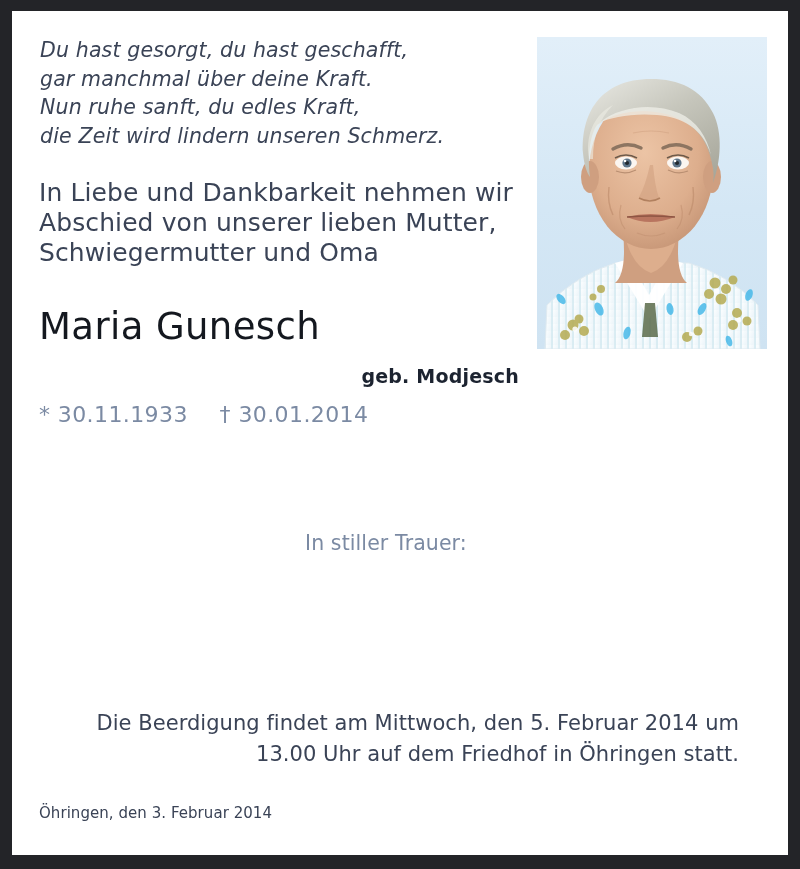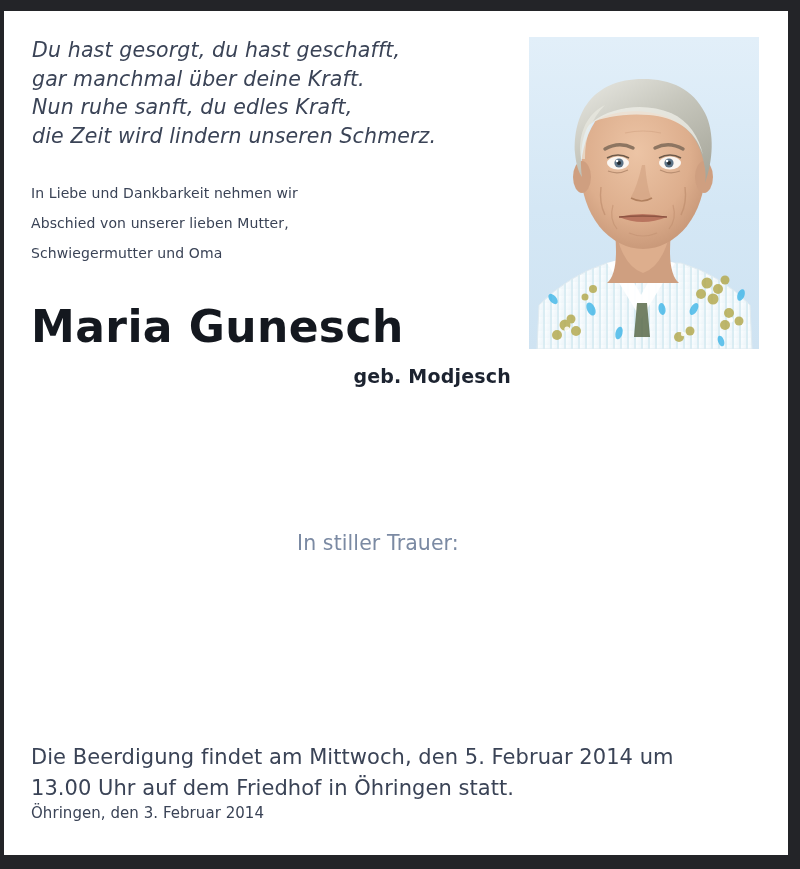--- a/index.html
+++ b/index.html
@@ -14,21 +14,21 @@
     font-family: "DejaVu Sans", sans-serif;
   }
 
   
   #notice {
     position: relative;
     width: 800px;
     height: 869px;
     box-sizing: border-box;
     background: #232428;
-    padding: 11px 12px 14px 4px;
+    padding: 11px 12px 14px 12px;
   }
   #sheet {
     position: relative;
     width: 100%;
     height: 100%;
     background: #ffffff;
     box-sizing: border-box;
     overflow: hidden;
   }
 
@@ -55,38 +55,38 @@
   }
 
   
   #dedication {
     position: absolute;
     left: 27px;
     top: 167px;
     width: 480px;
   }
   #dedication .line {
-    font-size: 14px;
+    font-size: 25px;
     line-height: 30px;
     letter-spacing: 0.1px;
     white-space: nowrap;
   }
 
   
   #name-block {
     position: absolute;
     left: 27px;
     top: 290px;
     width: 480px;
   }
   #deceased-name {
-    font-size: 44px;
+    font-size: 37px;
     line-height: 52px;
     letter-spacing: 0.4px;
-    font-weight: 700;
+    font-weight: 400;
     white-space: nowrap;
   }
   #maiden-name {
     font-size: 19px;
     line-height: 26px;
     font-weight: bold;
     letter-spacing: 0.2px;
     margin-top: 10px;
     white-space: nowrap;
   }
@@ -123,22 +123,23 @@
     line-height: 30px;
     font-weight: bold;
     letter-spacing: -0.1px;
     white-space: nowrap;
   }
 
   
   #funeral-info {
     position: absolute;
     left: 27px;
-    top: 731px;
+    top: 697px;
     width: 700px;
+    text-align: right;
   }
   #funeral-info .line {
     font-size: 21px;
     line-height: 31px;
     letter-spacing: 0.05px;
     white-space: nowrap;
   }
   #place-date {
     position: absolute;
     left: 27px;
@@ -306,20 +307,27 @@
 
     <div id="dedication">
       <div class="line ink">In Liebe und Dankbarkeit nehmen wir</div>
       <div class="line ink">Abschied von unserer lieben Mutter,</div>
       <div class="line ink">Schwiegermutter und Oma</div>
     </div>
 
     <div id="name-block">
       <div id="deceased-name" class="ink-name">Maria Gunesch</div>
       <div id="maiden-name" class="ink-dark">geb. Modjesch</div>
+      <div id="life-dates" class="ink-light">
+        <span>*</span>
+        <span>30.11.1933</span>
+        <span class="gap"></span>
+        <span>†</span>
+        <span>30.01.2014</span>
+      </div>
     </div>
 
     <div id="mourners">
       <div id="mourners-heading" class="ink-light">In stiller Trauer:</div>
     </div>
 
     <div id="funeral-info">
       <div class="line ink">Die Beerdigung findet am Mittwoch, den 5. Februar 2014 um</div>
       <div class="line ink">13.00 Uhr auf dem Friedhof in Öhringen statt.</div>
     </div>

